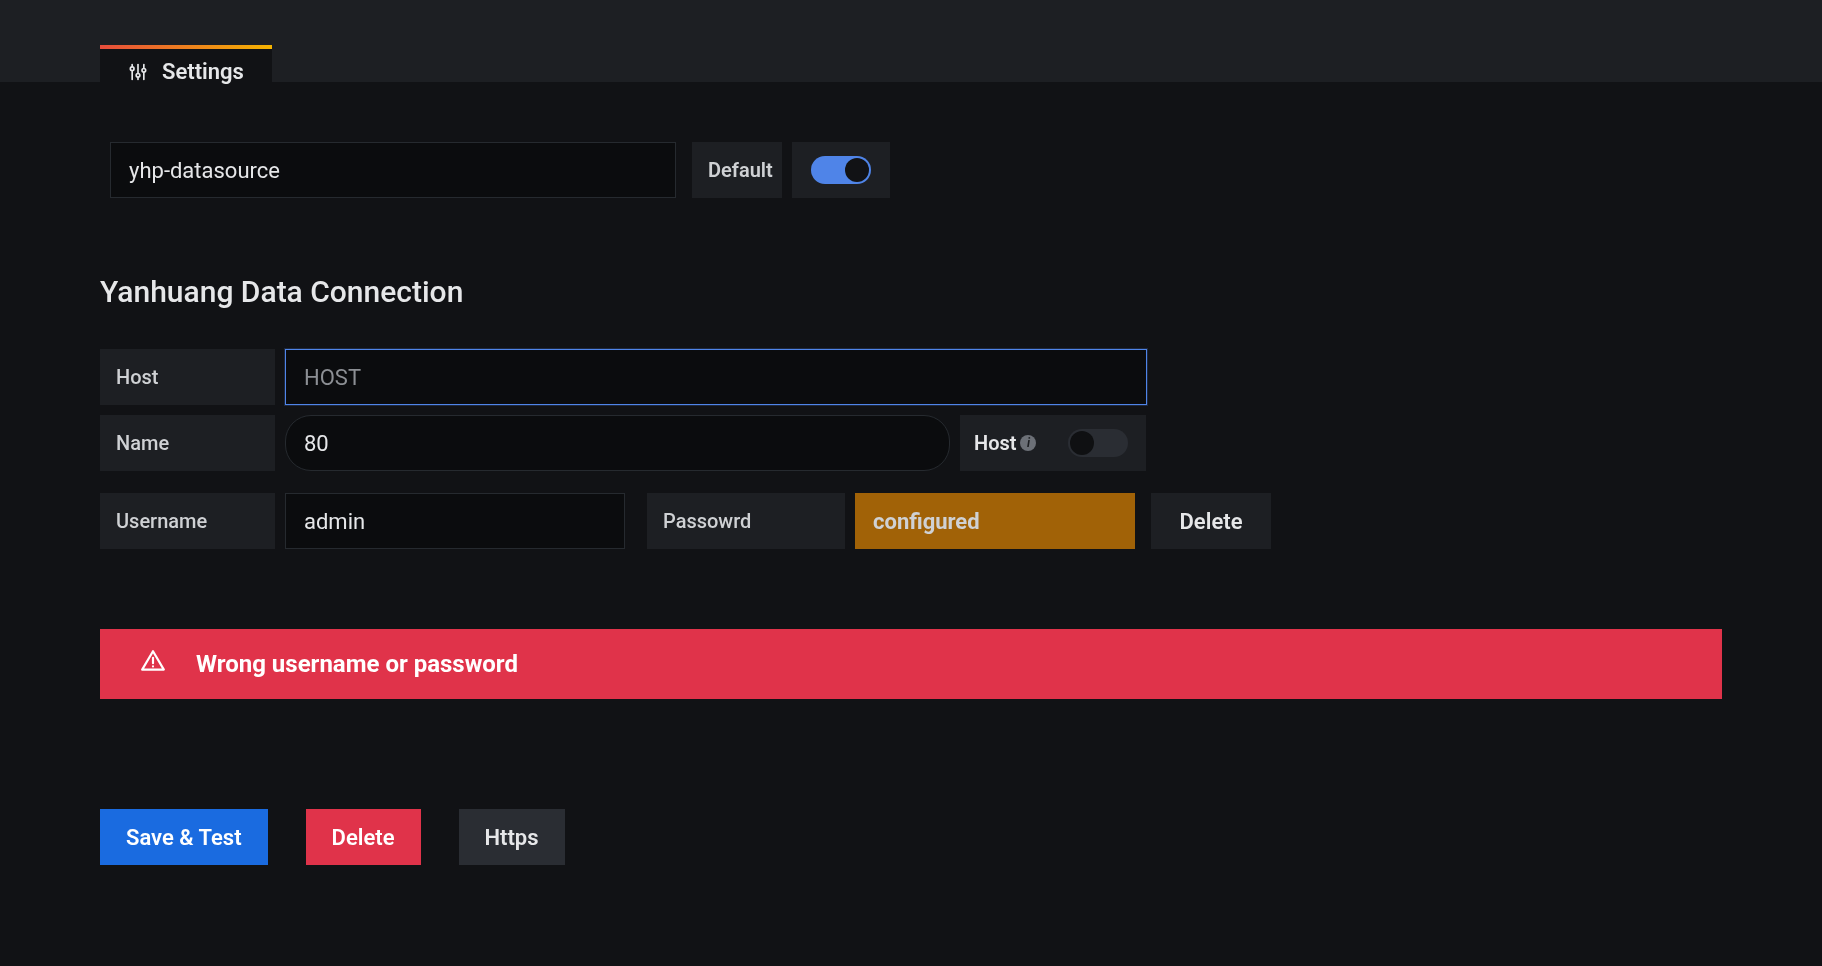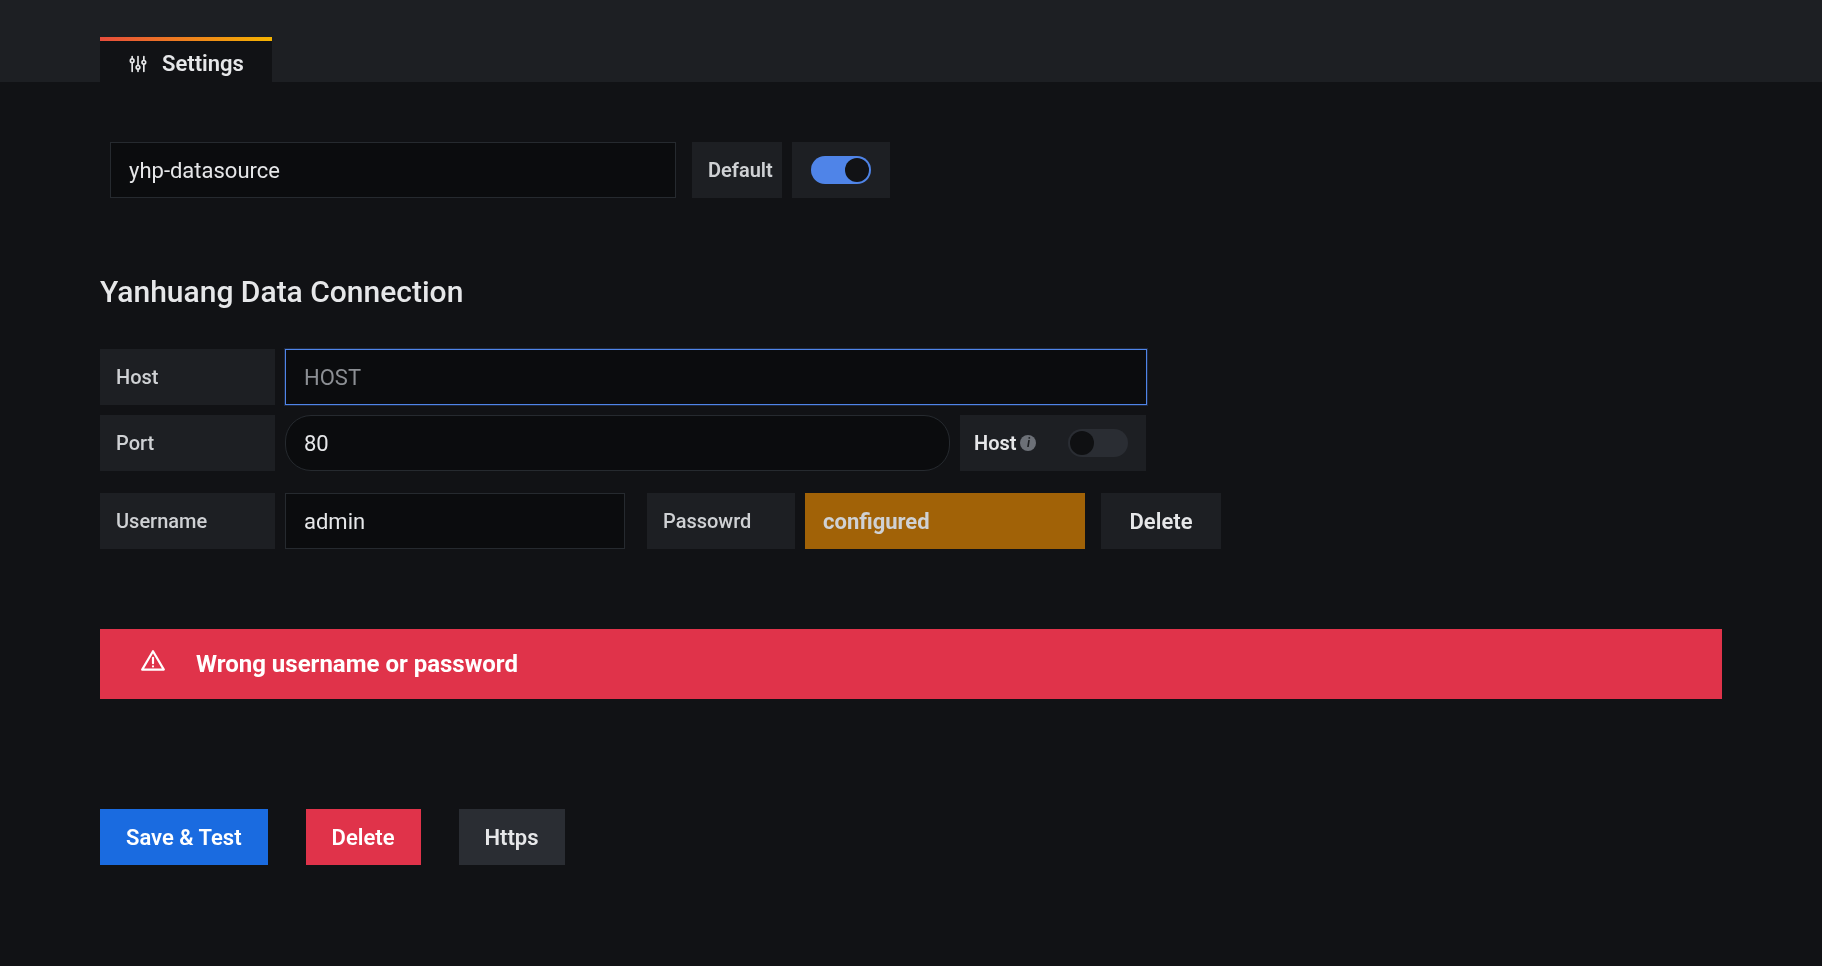--- a/index.html
+++ b/index.html
@@ -29,21 +29,21 @@
     padding: 0 28px;
     background: #111215;
     border-top: 4px solid transparent;
     border-image: linear-gradient(90deg, #e74c3c 0%, #f5b400 100%) 1;
     border-image-slice: 1;
     color: #e6e7e9;
     font-weight: 600;
     font-size: 22px;
     height: 49px;
     position: relative;
-    top: 4px;
+    top: 12px;
   }
   .tab .icon svg { display:block; }
   .content {
     padding: 60px 100px 40px 100px;
   }
   .row {
     display: flex;
     align-items: center;
     margin-bottom: 10px;
   }
@@ -225,40 +225,40 @@
 
     <div class="row">
       <div class="label-box" style="width:175px;">
         <span>Host</span>
       </div>
       <input class="text-input focused gap-sm" style="width: 862px;" type="text" placeholder="HOST">
     </div>
 
     <div class="row">
       <div class="label-box" style="width:175px;">
-        <span>Port</span>
+        <span>Name</span>
       </div>
       <input class="text-input gap-sm" style="width: 665px; border-radius: 26px;" type="text" value="80">
       <div class="https-label gap-sm">
         <span>Host</span>
         <span class="info-dot">i</span>
       </div>
       <div class="toggle-frame" style="width:96px; margin-left:0;">
         <div class="toggle off">
           <div class="knob"></div>
         </div>
       </div>
     </div>
 
     <div class="row" style="margin-top:22px;">
       <div class="label-box" style="width:175px;">
         <span>Username</span>
       </div>
       <input class="text-input gap-sm" style="width: 340px;" type="text" value="admin">
-      <div class="label-box gap-lg" style="width:148px;">
+      <div class="label-box gap-lg" style="width:198px;">
         <span>Passowrd</span>
       </div>
       <div class="readonly-box gap-sm" style="width:280px;">
         <span>configured</span>
       </div>
       <button class="btn btn-dark gap-md" style="width:120px;">Delete</button>
     </div>
 
     <div class="alert">
       <span>

